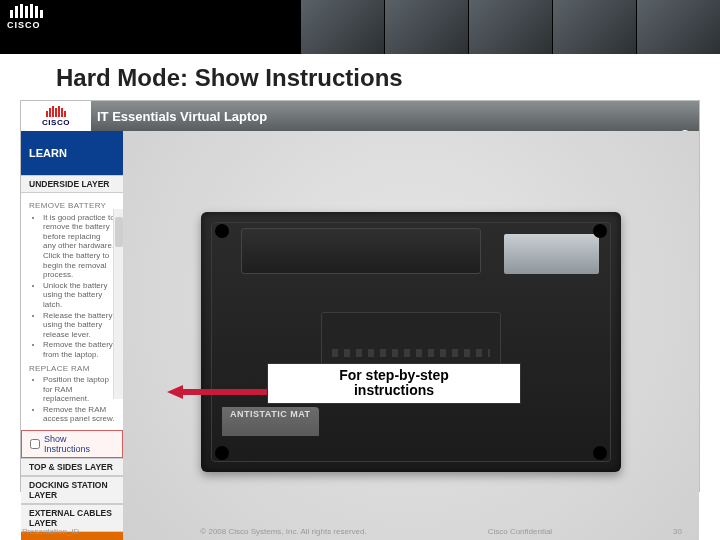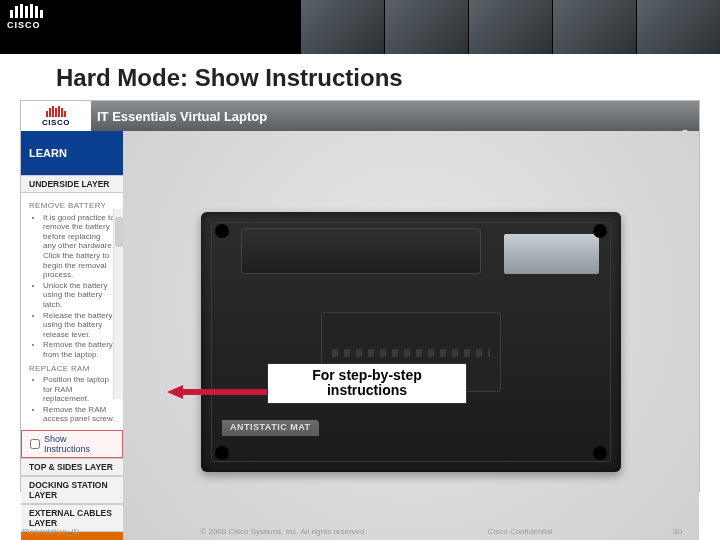--- a/index.html
+++ b/index.html
@@ -52,26 +52,26 @@
   .viewport { flex:1; background:radial-gradient(circle at 50% 40%, #e7e7e7, #cfcfcf); position:relative; display:flex; align-items:center; justify-content:center;}
   .laptop { width:420px; height:260px; background:linear-gradient(#2c2c2c,#1b1b1b); border-radius:6px; position:relative; box-shadow: inset 0 0 8px rgba(0,0,0,0.6), 0 4px 10px rgba(0,0,0,0.35);}
   .laptop::before{content:"";position:absolute;inset:10px;border:1px solid #3a3a3a;border-radius:4px;}
   .battery-slot{position:absolute;top:16px;left:40px;width:240px;height:46px;background:linear-gradient(#303030,#1e1e1e);border:1px solid #444;border-radius:3px;}
   .label-plate{position:absolute;top:22px;right:22px;width:95px;height:40px;background:linear-gradient(#c9cfd3,#8e969c);border-radius:2px;}
   .mid-panel{position:absolute;top:100px;left:120px;width:180px;height:80px;background:#232323;border:1px solid #3c3c3c;border-radius:3px;}
   .mid-panel::after{content:"";position:absolute;left:10px;right:10px;top:36px;height:8px;background:repeating-linear-gradient(90deg,#3a3a3a 0 6px,#242424 6px 12px);}
   .foot{position:absolute;width:14px;height:14px;border-radius:50%;background:#000;}
   .foot.tl{top:12px;left:14px}.foot.tr{top:12px;right:14px}.foot.bl{bottom:12px;left:14px}.foot.br{bottom:12px;right:14px}
   
-  .callout { position:absolute; top:232px; left:144px; width:200px; background:#fff; border:1px solid #333; text-align:center; font-size:14px; font-weight:bold; padding:4px 6px; line-height:1.1; z-index:5;}
+  .callout { position:absolute; top:232px; left:144px; width:254px; background:#fff; border:1px solid #333; text-align:center; font-size:14px; font-weight:bold; padding:4px 6px; line-height:1.1; z-index:5;}
   .arrow { position:absolute; top:254px; left:44px; width:110px; height:14px; z-index:4;}
   .arrow svg{width:100%;height:100%;}
   
   .shelf { height:68px; background:linear-gradient(#6e6e6e,#555); border-top:1px solid #444; display:flex; align-items:stretch;}
-  .mat-label { position:absolute; left:201px; bottom:55px; font-size:9px; color:#ddd; background:linear-gradient(#6c6c6c,#5a5a5a); padding:2px 8px 4px; font-weight:bold; letter-spacing:0.5px; border-top-right-radius:4px;}
+  .mat-label { position:absolute; left:201px; bottom:55px; font-size:9px; color:#ddd; background:linear-gradient(#6c6c6c,#5a5a5a); padding:2px 8px 17px; font-weight:bold; letter-spacing:0.5px; border-top-right-radius:4px;}
   .shelf-inner{flex:1; display:flex; align-items:center; gap:4px; padding:4px 6px; overflow:hidden;}
   .part { flex:0 0 72px; height:56px; background:linear-gradient(#6a6a6a,#565656); border:1px solid #7a7a7a; border-radius:3px; display:flex; flex-direction:column; align-items:center; justify-content:flex-end; padding:3px; position:relative;}
   .part .thumb{flex:1; width:90%; margin-bottom:2px; background:linear-gradient(#8d9093,#6c7073); border-radius:2px; box-shadow:inset 0 0 4px rgba(0,0,0,0.4);}
   .part .lbl{font-size:7px; color:#ddd; text-align:center; line-height:1;}
   .part.hdd-slide .thumb{background:linear-gradient(#3a3a3a,#252525);}
   .nav-arrow{flex:0 0 14px; color:#ccc; font-size:14px; text-align:center; align-self:center; cursor:pointer;}
   
   .slide-footer { position:absolute; bottom:4px; left:0; right:16px; display:flex; justify-content:space-between; padding:0 22px; font-size:8px; color:#9a9a9a;}
 </style>
 </head>

